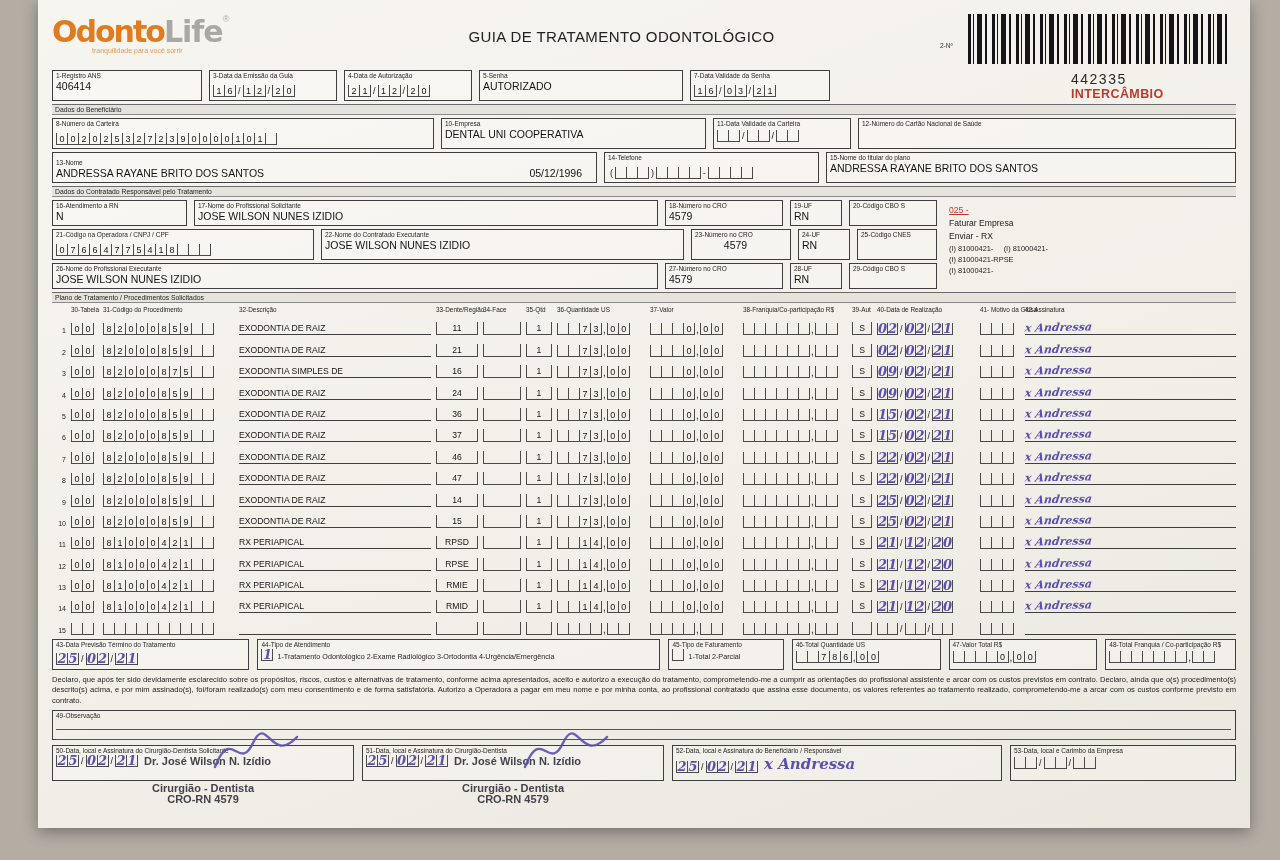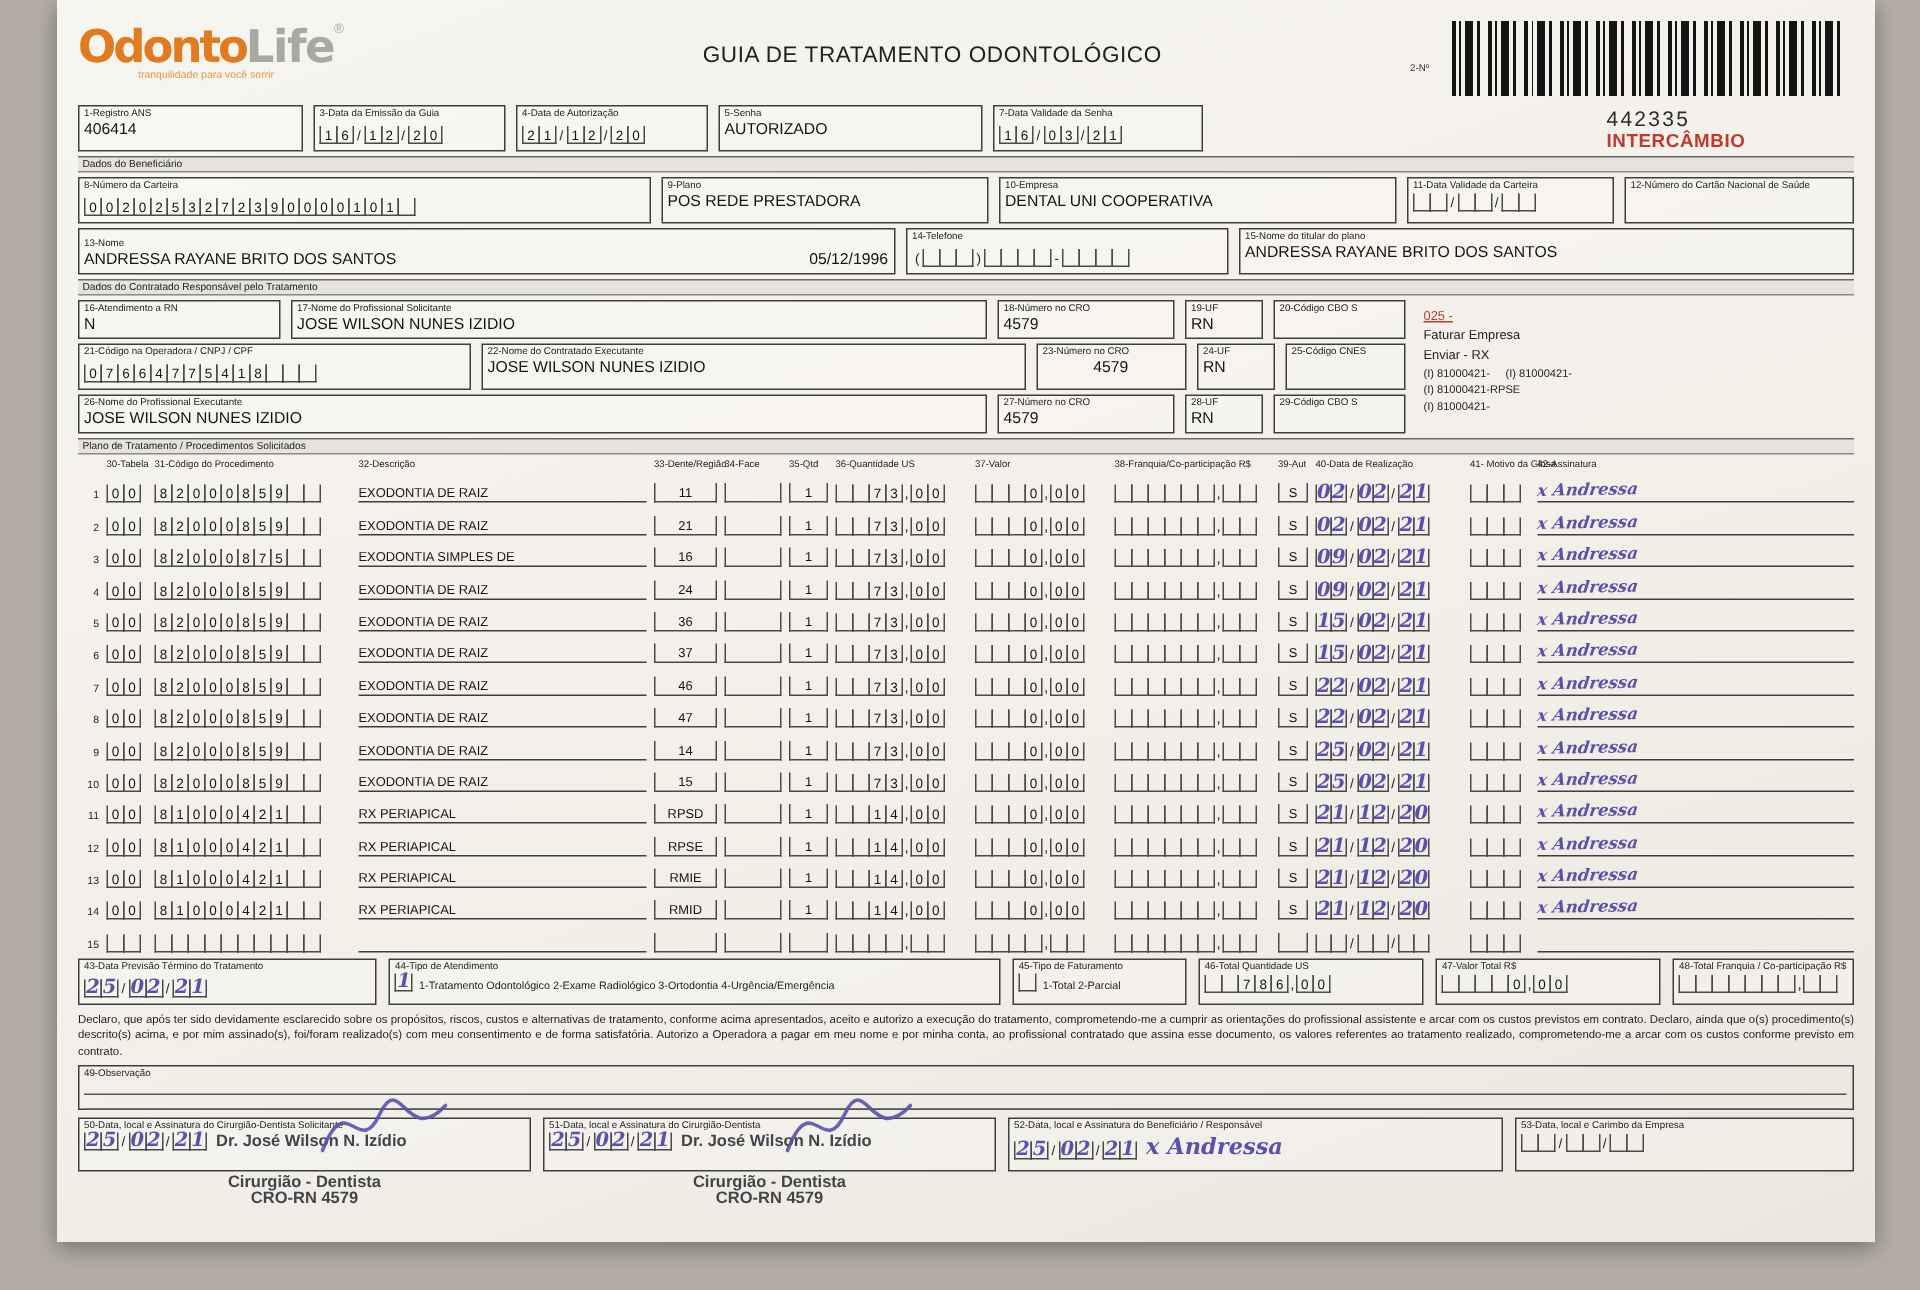--- a/index.html
+++ b/index.html
@@ -18,21 +18,21 @@
   .logo .l2 { font-size:30px; font-weight:bold; color:#a9a9a4; letter-spacing:-1px; font-family:"DejaVu Sans",sans-serif;}
   .logo .reg { font-size:9px; color:#a9a9a4; vertical-align:top; }
   .logo .tag { font-size:7px; color:#e59b4e; margin-left:40px; margin-top:-2px; }
   .title { flex:1; text-align:center; font-size:15px; color:#222; padding-top:22px; letter-spacing:.4px; }
   .bcblock { width:280px; position:relative; padding-top:8px; }
   .bclabel { position:absolute; left:-16px; top:36px; font-size:6.5px; color:#333; }
   .barcode { margin-left:12px; width:262px; height:50px;
     background:repeating-linear-gradient(90deg,#151515 0 3px,transparent 3px 5px,#151515 5px 6px,transparent 6px 9px,#151515 9px 14px,transparent 14px 17px,#151515 17px 19px,transparent 19px 24px); }
   
   .frow { display:flex; gap:7px; align-items:stretch; }
-  .fieldbox { border:1px solid #3e3e3e; padding:1px 4px 2px 3px; background:rgba(255,255,255,.25); position:relative; }
+  .fieldbox { border:1px solid #3e3e3e; padding:1px 14px 2px 3px; background:rgba(255,255,255,.25); position:relative; }
   .flabel { font-size:6.5px; color:#1e1e1e; white-space:nowrap; line-height:8px; }
   .fval { font-size:10.5px; color:#141414; line-height:13px; white-space:nowrap; }
   
   .comb { display:inline-flex; align-items:flex-end; }
   .cc { display:inline-block; width:12px; height:12px; border:1px solid #4a4a4a; border-top:none;
         text-align:center; font-size:9px; line-height:12px; color:#141414; background:transparent; }
   .cc + .cc { margin-left:-1px; }
   .slash { font-size:9px; padding:0 2px; line-height:12px; align-self:flex-end; }
   .dgroup { display:inline-flex; align-items:flex-end; }
   .comma { font-size:10px; line-height:11px; align-self:flex-end; padding:0 1px; }
@@ -124,21 +124,21 @@
             <span class="cc">1</span>
             <span class="cc">2</span>
           </span>
           <span class="slash">/</span>
           <span class="comb">
             <span class="cc">2</span>
             <span class="cc">0</span>
           </span>
         </span>
     </div>
-    <div class="fieldbox" style="width:176px">
+    <div class="fieldbox" style="width:204px">
       <div class="flabel">5-Senha</div>
       <div class="fval">AUTORIZADO</div>
     </div>
     <div class="fieldbox" style="width:140px">
       <div class="flabel">7-Data Validade da Senha</div>
       <span class="dgroup">
           <span class="comb">
             <span class="cc">1</span>
             <span class="cc">6</span>
           </span>
@@ -180,24 +180,20 @@
           <span class="cc">9</span>
           <span class="cc">0</span>
           <span class="cc">0</span>
           <span class="cc">0</span>
           <span class="cc">0</span>
           <span class="cc">1</span>
           <span class="cc">0</span>
           <span class="cc">1</span>
           <span class="cc"></span>
         </span>
-    </div>
-    <div class="fieldbox" style="width:218px">
-      <div class="flabel">9-Plano</div>
-      <div class="fval">POS REDE PRESTADORA</div>
     </div>
     <div class="fieldbox" style="width:265px">
       <div class="flabel">10-Empresa</div>
       <div class="fval">DENTAL UNI COOPERATIVA</div>
     </div>
     <div class="fieldbox" style="width:138px">
       <div class="flabel">11-Data Validade da Carteira</div>
       <span class="dgroup">
           <span class="comb">
             <span class="cc"></span>

